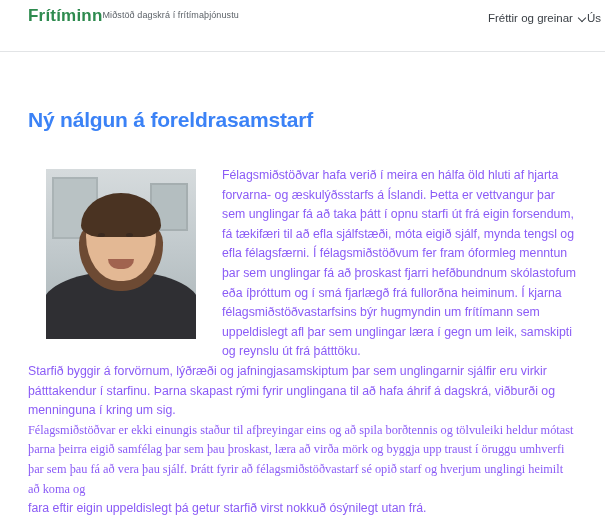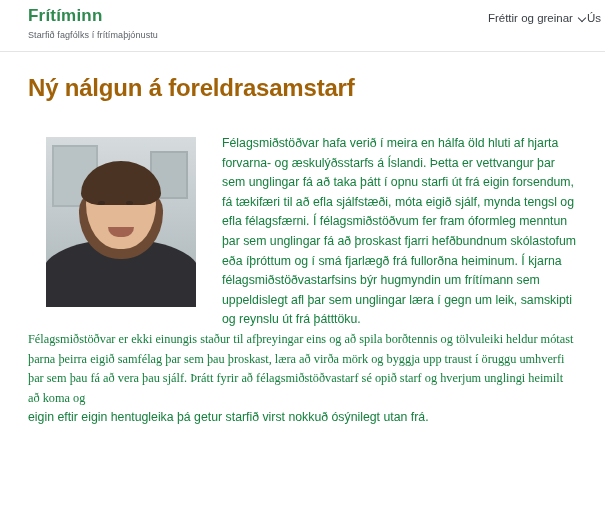--- a/index.html
+++ b/index.html
@@ -28,21 +28,21 @@
     border-bottom: 1px solid #e2e4e6;
     background: #ffffff;
     display: flex;
     align-items: flex-start;
     padding: 6px 0 0 0;
   }
 
   .brand {
     padding-left: 28px;
     display: flex;
-    flex-direction: column;
+    flex-direction: row;
     justify-content: center;
   }
 
   .brand-title {
     font-size: 17px;
     font-weight: bold;
     color: #2e8b4f;
     letter-spacing: 0.2px;
     line-height: 20px;
   }
@@ -91,24 +91,24 @@
     border-bottom: 1.4px solid #3b4046;
     transform: rotate(45deg);
   }
 
   
   .article {
     padding: 0 28px;
   }
 
   .article-title {
-    font-size: 24px;
+    font-size: 21px;
     font-weight: bold;
-    color: #a16207;
-    margin: 20px 0 0 0;
+    color: #3b82f6;
+    margin: 52px 0 0 0;
     letter-spacing: -0.2px;
     line-height: 32px;
   }
 
   .article-body {
     margin-top: 30px;
     position: relative;
   }
 
   .portrait-wrap {
@@ -216,38 +216,38 @@
     width: 26px;
     height: 10px;
     background: #a1634f;
     border-radius: 0 0 14px 14px;
   }
 
   .article-body p {
     margin: 0 0 0 0;
     font-size: 12.3px;
     line-height: 19.6px;
-    color: #15803d;
+    color: #8b5cf6;
     text-align: left;
   }
 
   .p-lead { margin-bottom: 0; }
   .p-two { margin-top: 1px; }
   .p-three { margin-top: 16px; font-family: Liberation Serif, serif; }
   .p-four { margin-top: 5px; }
 </style>
 </head>
 <body>
 
 <div class="page">
 
   <header class="site-header">
     <div class="brand">
       <div class="brand-title">Frítíminn</div>
-      <div class="brand-sub">Starfið fagfólks í frítímaþjónustu</div>
+      <div class="brand-sub">Miðstöð dagskrá í frítímaþjónustu</div>
     </div>
 
     <nav class="main-nav">
       <div class="nav-item">
         <span>Fréttir og greinar</span>
         <span class="chev"></span>
       </div>
       <div class="nav-item">
         <span>Ús</span>
       </div>
@@ -269,19 +269,20 @@
           <div class="beard"></div>
           <div class="face"></div>
           <div class="hair"></div>
           <div class="eye left"></div>
           <div class="eye right"></div>
           <div class="smile"></div>
         </div>
       </div>
 
       <p class="p-lead">Félagsmiðstöðvar hafa verið í meira en hálfa öld hluti af hjarta forvarna- og æskulýðsstarfs á Íslandi. Þetta er vettvangur þar sem unglingar fá að taka þátt í opnu starfi út frá eigin forsendum, fá tækifæri til að efla sjálfstæði, móta eigið sjálf, mynda tengsl og efla félagsfærni. Í félagsmiðstöðvum fer fram óformleg menntun þar sem unglingar fá að þroskast fjarri hefðbundnum skólastofum eða íþróttum og í smá fjarlægð frá fullorðna heiminum. Í kjarna félagsmiðstöðvastarfsins býr hugmyndin um frítímann sem uppeldislegt afl þar sem unglingar læra í gegn um leik, samskipti og reynslu út frá þátttöku.</p>
+      <p class="p-two">Starfið byggir á forvörnum, lýðræði og jafningjasamskiptum þar sem unglingarnir sjálfir eru virkir þátttakendur í starfinu. Þarna skapast rými fyrir unglingana til að hafa áhrif á dagskrá, viðburði og menninguna í kring um sig.</p>
       <p class="p-three">Félagsmiðstöðvar er ekki einungis staður til afþreyingar eins og að spila borðtennis og tölvuleiki heldur mótast þarna þeirra eigið samfélag þar sem þau þroskast, læra að virða mörk og byggja upp traust í öruggu umhverfi þar sem þau fá að vera þau sjálf. Þrátt fyrir að félagsmiðstöðvastarf sé opið starf og hverjum unglingi heimilt að koma og</p>
-      <p class="p-four">eigin eftir eigin hentugleika þá getur starfið virst nokkuð ósýnilegt utan frá.</p>
+      <p class="p-four">fara eftir eigin uppeldislegt þá getur starfið virst nokkuð ósýnilegt utan frá.</p>
 
     </div>
   </main>
 
 </div>
 
 </body></html>

